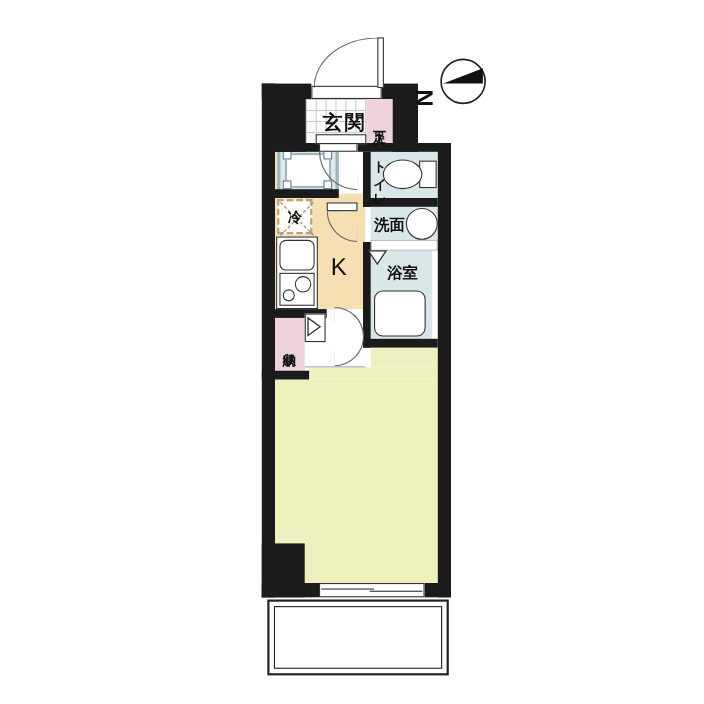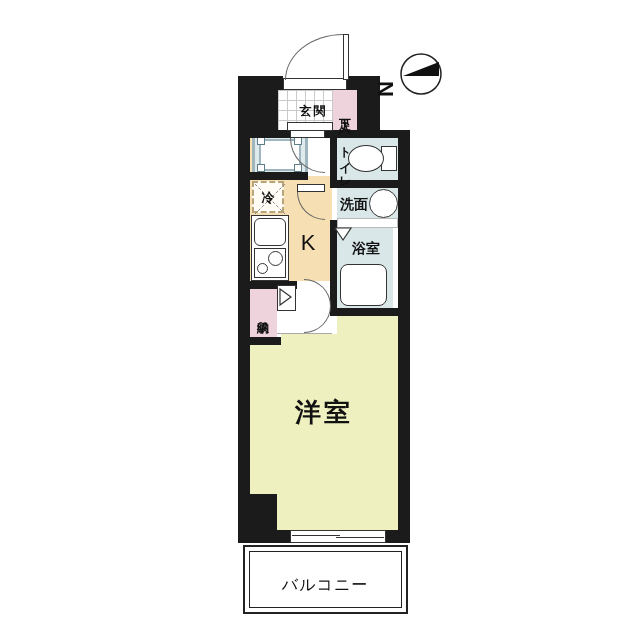--- a/index.html
+++ b/index.html
@@ -128,24 +128,22 @@
 
   <div class="balrail" style="left:243px;top:545px;width:165px;height:69px;"></div>
   <div class="balrail" style="left:249px;top:551px;width:153px;height:57px;border-width:1.5px;"></div>
 
   <svg class="abs" style="left:370px;top:45px;" width="86" height="66" viewBox="0 0 86 66">
     <circle cx="51" cy="29" r="20" fill="#fff" stroke="#222" stroke-width="1.5"></circle>
     <polygon points="33,31 69,17 69,31" fill="#111"></polygon>
     <text x="16" y="52" transform="rotate(90 16 44)" text-anchor="middle" font-size="22" font-weight="bold" fill="#111">N</text>
   </svg>
 
-  <div class="lbl" style="left:280px;top:101px;width:67px;height:20px;font-size:12px;letter-spacing:2px;">玄関</div>
+  <div class="lbl" style="left:280px;top:101px;width:67px;height:20px;font-size:18px;letter-spacing:2px;">玄関</div>
   <div class="lbl vtext" style="left:337px;top:91px;width:16px;height:38px;font-size:12px;font-weight:600;">下足入</div>
   <div class="lbl vtext" style="left:338px;top:140px;width:15px;height:40px;font-size:12px;font-weight:600;">トイレ</div>
   <div class="lbl" style="left:339px;top:196px;width:30px;height:15px;font-size:14px;font-weight:600;">洗面</div>
   <div class="lbl" style="left:351px;top:240px;width:30px;height:15px;font-size:14px;font-weight:700;">浴室</div>
   <div class="lbl" style="left:296px;top:231px;width:24px;height:24px;font-size:22px;font-weight:500;">K</div>
   <div class="lbl" style="left:261px;top:190px;width:14px;height:14px;font-size:13px;font-weight:600;">冷</div>
   <div class="lbl vtext" style="left:256px;top:294px;width:14px;height:36px;font-size:12px;font-weight:600;">収納</div>
-  <div class="lbl" style="left:264px;top:398px;width:120px;height:28px;font-size:26px;letter-spacing:3px;">洋室</div>
-  <div class="lbl" style="left:265px;top:576px;width:120px;height:18px;font-size:16px;font-weight:500;letter-spacing:1px;">バルコニー</div>
 
 </div>
 
 </body></html>

